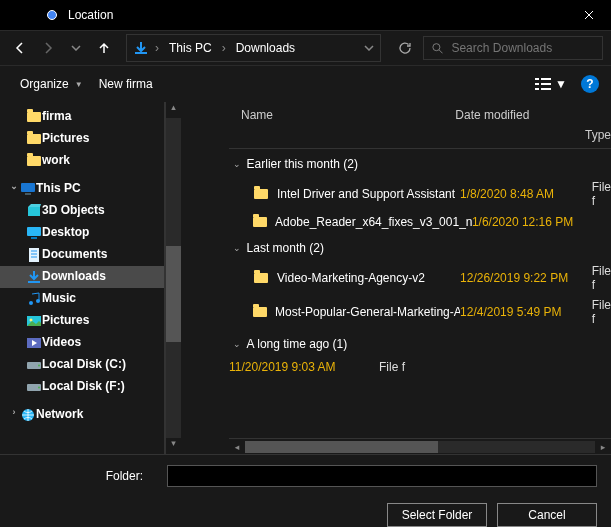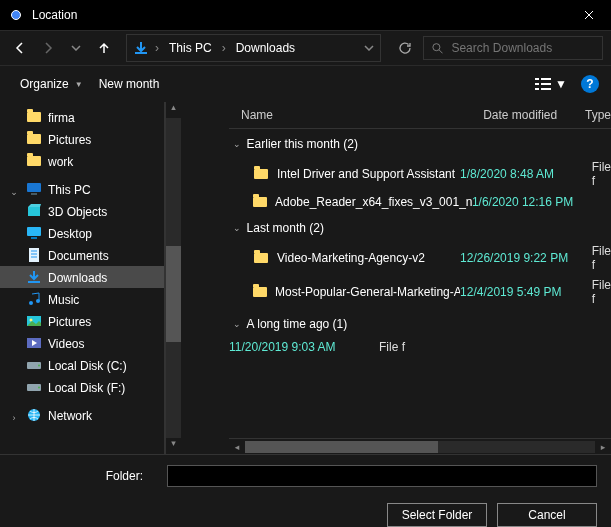--- a/index.html
+++ b/index.html
@@ -1,17 +1,17 @@
 <!DOCTYPE html>
 <html><head>
 <meta charset="utf-8">
 <style>
 * { margin: 0; padding: 0; box-sizing: border-box; font-family: "Segoe UI", sans-serif; font-size: 12px; }
 body { background: #000; width: 611px; height: 527px; overflow: hidden; color: #fff; }
-.titlebar { height: 30px; background: #000; display: flex; align-items: center; padding-left: 8px; }
+.titlebar { height: 30px; background: #000; display: flex; align-items: center; padding-left: 8px; margin-left: 36px; }
 .titlebar .icon { width: 16px; height: 16px; margin-right: 8px; }
 .titlebar .title { flex: 1; color: #fff; }
 .titlebar .close { width: 45px; height: 30px; display: flex; align-items: center; justify-content: center; color: #fff; }
 .navbar { height: 36px; background: #191919; display: flex; align-items: center; gap: 4px; padding: 0 8px; border-top: 1px solid #2a2a2a; border-bottom: 1px solid #2a2a2a;}
 .nav-btn { width: 24px; height: 24px; display:flex; align-items:center; justify-content:center; color:#888;}
 .nav-btn.active { color:#fff; }
 .addr { flex: 1; display:flex; align-items:center; gap:6px; padding:0 6px; height:28px; border:1px solid #333; margin:0 6px; }
 .addr .arrow-icon { width:16px; height:16px; }
 .crumb { color:#fff; padding:0 4px; }
 .crumb-sep { color:#888; }
@@ -20,39 +20,39 @@
 .search { width:180px; height:24px; border:1px solid #333; display:flex; align-items:center; padding:0 8px; color:#888; gap:8px;}
 .search input { background:transparent; border:none; color:#888; outline:none; width:100%; }
 .toolbar { height:36px; background:#191919; display:flex; align-items:center; padding:0 12px; }
 .tbtn { display:flex; align-items:center; gap:6px; color:#fff; padding:4px 8px; }
 .tbtn .caret { color:#aaa; font-size:8px;}
 .spacer { flex:1; }
 .view-btn { display:flex; align-items:center; gap:4px; color:#fff; padding:4px;}
 .help-btn { width:18px; height:18px; border-radius:50%; background:#0078d7; color:#fff; display:flex; align-items:center; justify-content:center; font-weight:bold; margin-left:10px;}
 .body { display:flex; height:352px; background:#191919; }
 .tree { width:165px; border-right:1px solid #333; overflow:hidden; padding:4px 0;}
-.tree-item { display:flex; align-items:flex-end; gap:6px; padding:3px 6px 3px 26px; color:#fff; white-space:nowrap;}
+.tree-item { display:flex; align-items:flex-start; gap:0; padding:3px 6px 3px 26px; color:#fff; white-space:nowrap;font-weight:bold;}
 .tree-item.root { padding-left:8px; margin-top:6px;}
 .tree-item.sel { background:#4a4a4a; }
 .tree-item .exp { width:12px; color:#aaa; font-size:9px; display:inline-block; text-align:center;}
 .tree-item.root .exp { width:12px;}
 .tree-icon { width:16px; height:16px; display:inline-flex; align-items:center; justify-content:center;}
 .folder-y { background:#ffd968; border-radius:1px; width:14px; height:10px; position:relative;}
 .folder-y::before { content:""; position:absolute; top:-3px; left:0; width:6px; height:3px; background:#ffd968; border-radius:1px 1px 0 0;}
 .list { flex:1; display:flex; flex-direction:column; overflow:hidden;padding-left:48px; }
 .cols { display:flex; border-bottom:1px solid #333; color:#ccc; padding:6px 0;}
 .col-name { width:260px; padding-left:12px;}
-.col-date { width:150px;text-align:center;}
-.col-type { flex:1;}
+.col-date { width:150px;}
+.col-type { flex:1;margin-top:20px;}
 .rows { flex:1; overflow:hidden;}
 .group { display:flex; align-items:center; gap:6px; color:#fff; padding:8px 4px 6px 4px;}
 .group .chev { color:#aaa; font-size:9px;}
 .row { display:flex; align-items:center; padding:3px 0;}
 .row .c1 { width:260px; padding-left:24px; display:flex; align-items:center; gap:8px; color:#fff; white-space:nowrap; overflow:hidden; text-overflow:ellipsis;}
-.row .c2 { width:150px; color:#5eead4;}
+.row .c2 { width:150px; color:#eab308;}
 .row .c3 { flex:1; color:#ddd;}
 .hscroll { height:16px; border-top:1px solid #333; display:flex; align-items:center; background:#191919;}
 .hscroll .left,.hscroll .right{ width:16px; text-align:center; color:#888; font-size:9px;}
 .hscroll .track{ flex:1; height:12px; background:#2a2a2a; position:relative;}
 .hscroll .thumb{ position:absolute; left:0; top:0; height:12px; width:55%; background:#555;}
 .footer { background:#191919; border-top:1px solid #333; padding:10px 14px 14px; }
 .folder-row { display:flex; align-items:center; gap:24px; margin-bottom:16px; justify-content:flex-end;}
 .folder-row label { color:#fff;}
 .folder-row input { width:430px; height:22px; background:#000; border:1px solid #555; color:#fff; padding:0 4px;}
 .btn-row { display:flex; justify-content:flex-end; gap:10px;}
@@ -130,21 +130,21 @@
     <input placeholder="Search Downloads" style="">
   </div>
 </div>
 
 <div class="toolbar">
   <div class="tbtn">
       <span>Organize</span>
       <span class="caret">▼</span>
     </div>
   <div class="tbtn">
-      <span>New month</span>
+      <span>New firma</span>
     </div>
   <div class="spacer"></div>
   <div class="view-btn">
     <svg width="16" height="14" viewBox="0 0 16 14">
         <rect x="0" y="1" width="4" height="2" fill="#fff"></rect>
         <rect x="6" y="1" width="10" height="2" fill="#fff"></rect>
         <rect x="0" y="6" width="4" height="2" fill="#fff"></rect>
         <rect x="6" y="6" width="10" height="2" fill="#fff"></rect>
         <rect x="0" y="11" width="4" height="2" fill="#fff"></rect>
         <rect x="6" y="11" width="10" height="2" fill="#fff"></rect>

